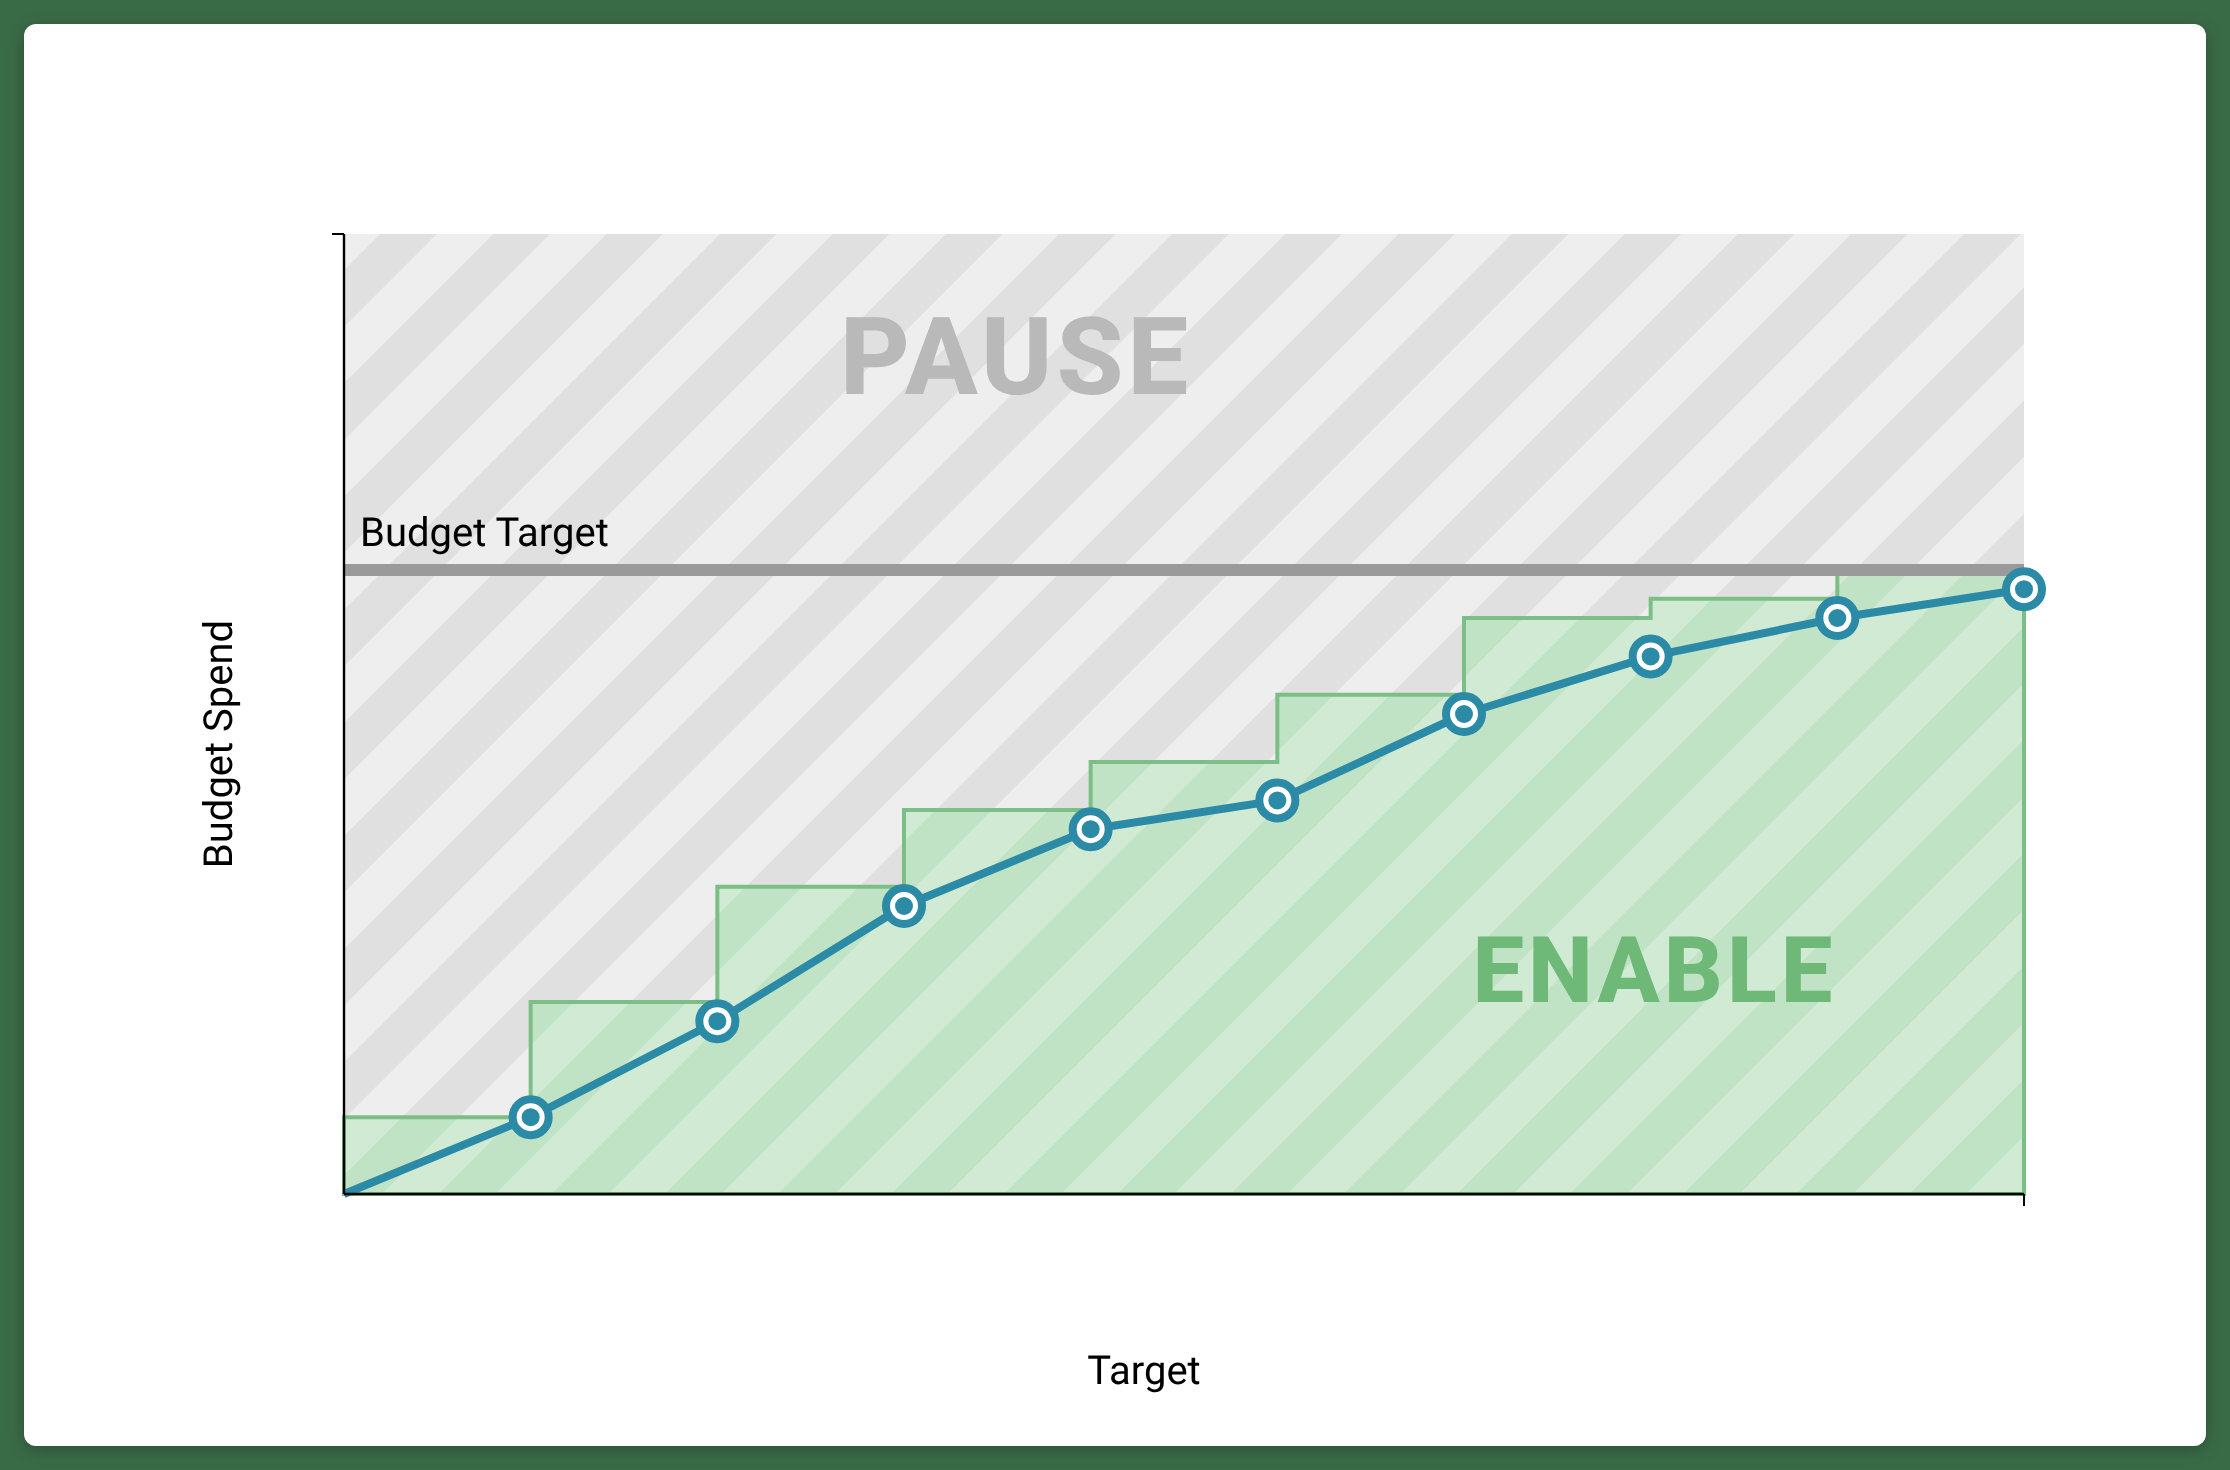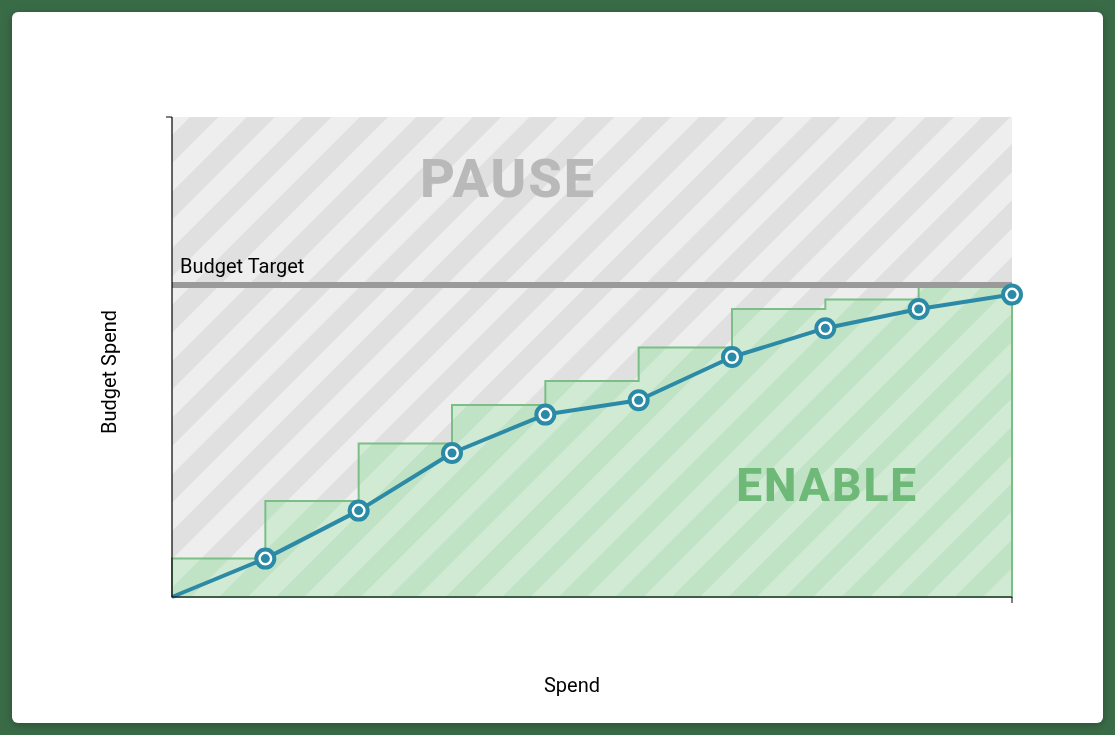--- a/index.html
+++ b/index.html
@@ -65,21 +65,21 @@
     font-size: 20px;
     fill: #000;
   }
 </style>
 </head>
 <body>
 
 <div class="card">
   <div class="chart-wrap">
     <div class="ylabel">Budget Spend</div>
-    <div class="xlabel">Spend</div>
+    <div class="xlabel">Target</div>
     <svg id="chart-svg" width="940" height="560">
         <defs>
           <pattern id="stripeGray" patternUnits="userSpaceOnUse" width="40" height="40" patternTransform="rotate(45)">
             <rect width="40" height="40" fill="#eeeeee"></rect>
             <rect width="20" height="40" fill="#e0e0e0"></rect>
           </pattern>
           <pattern id="stripeGreen" patternUnits="userSpaceOnUse" width="40" height="40" patternTransform="rotate(45)">
             <rect width="40" height="40" fill="#d0ead3"></rect>
             <rect width="20" height="40" fill="#c0e2c5"></rect>
           </pattern>

